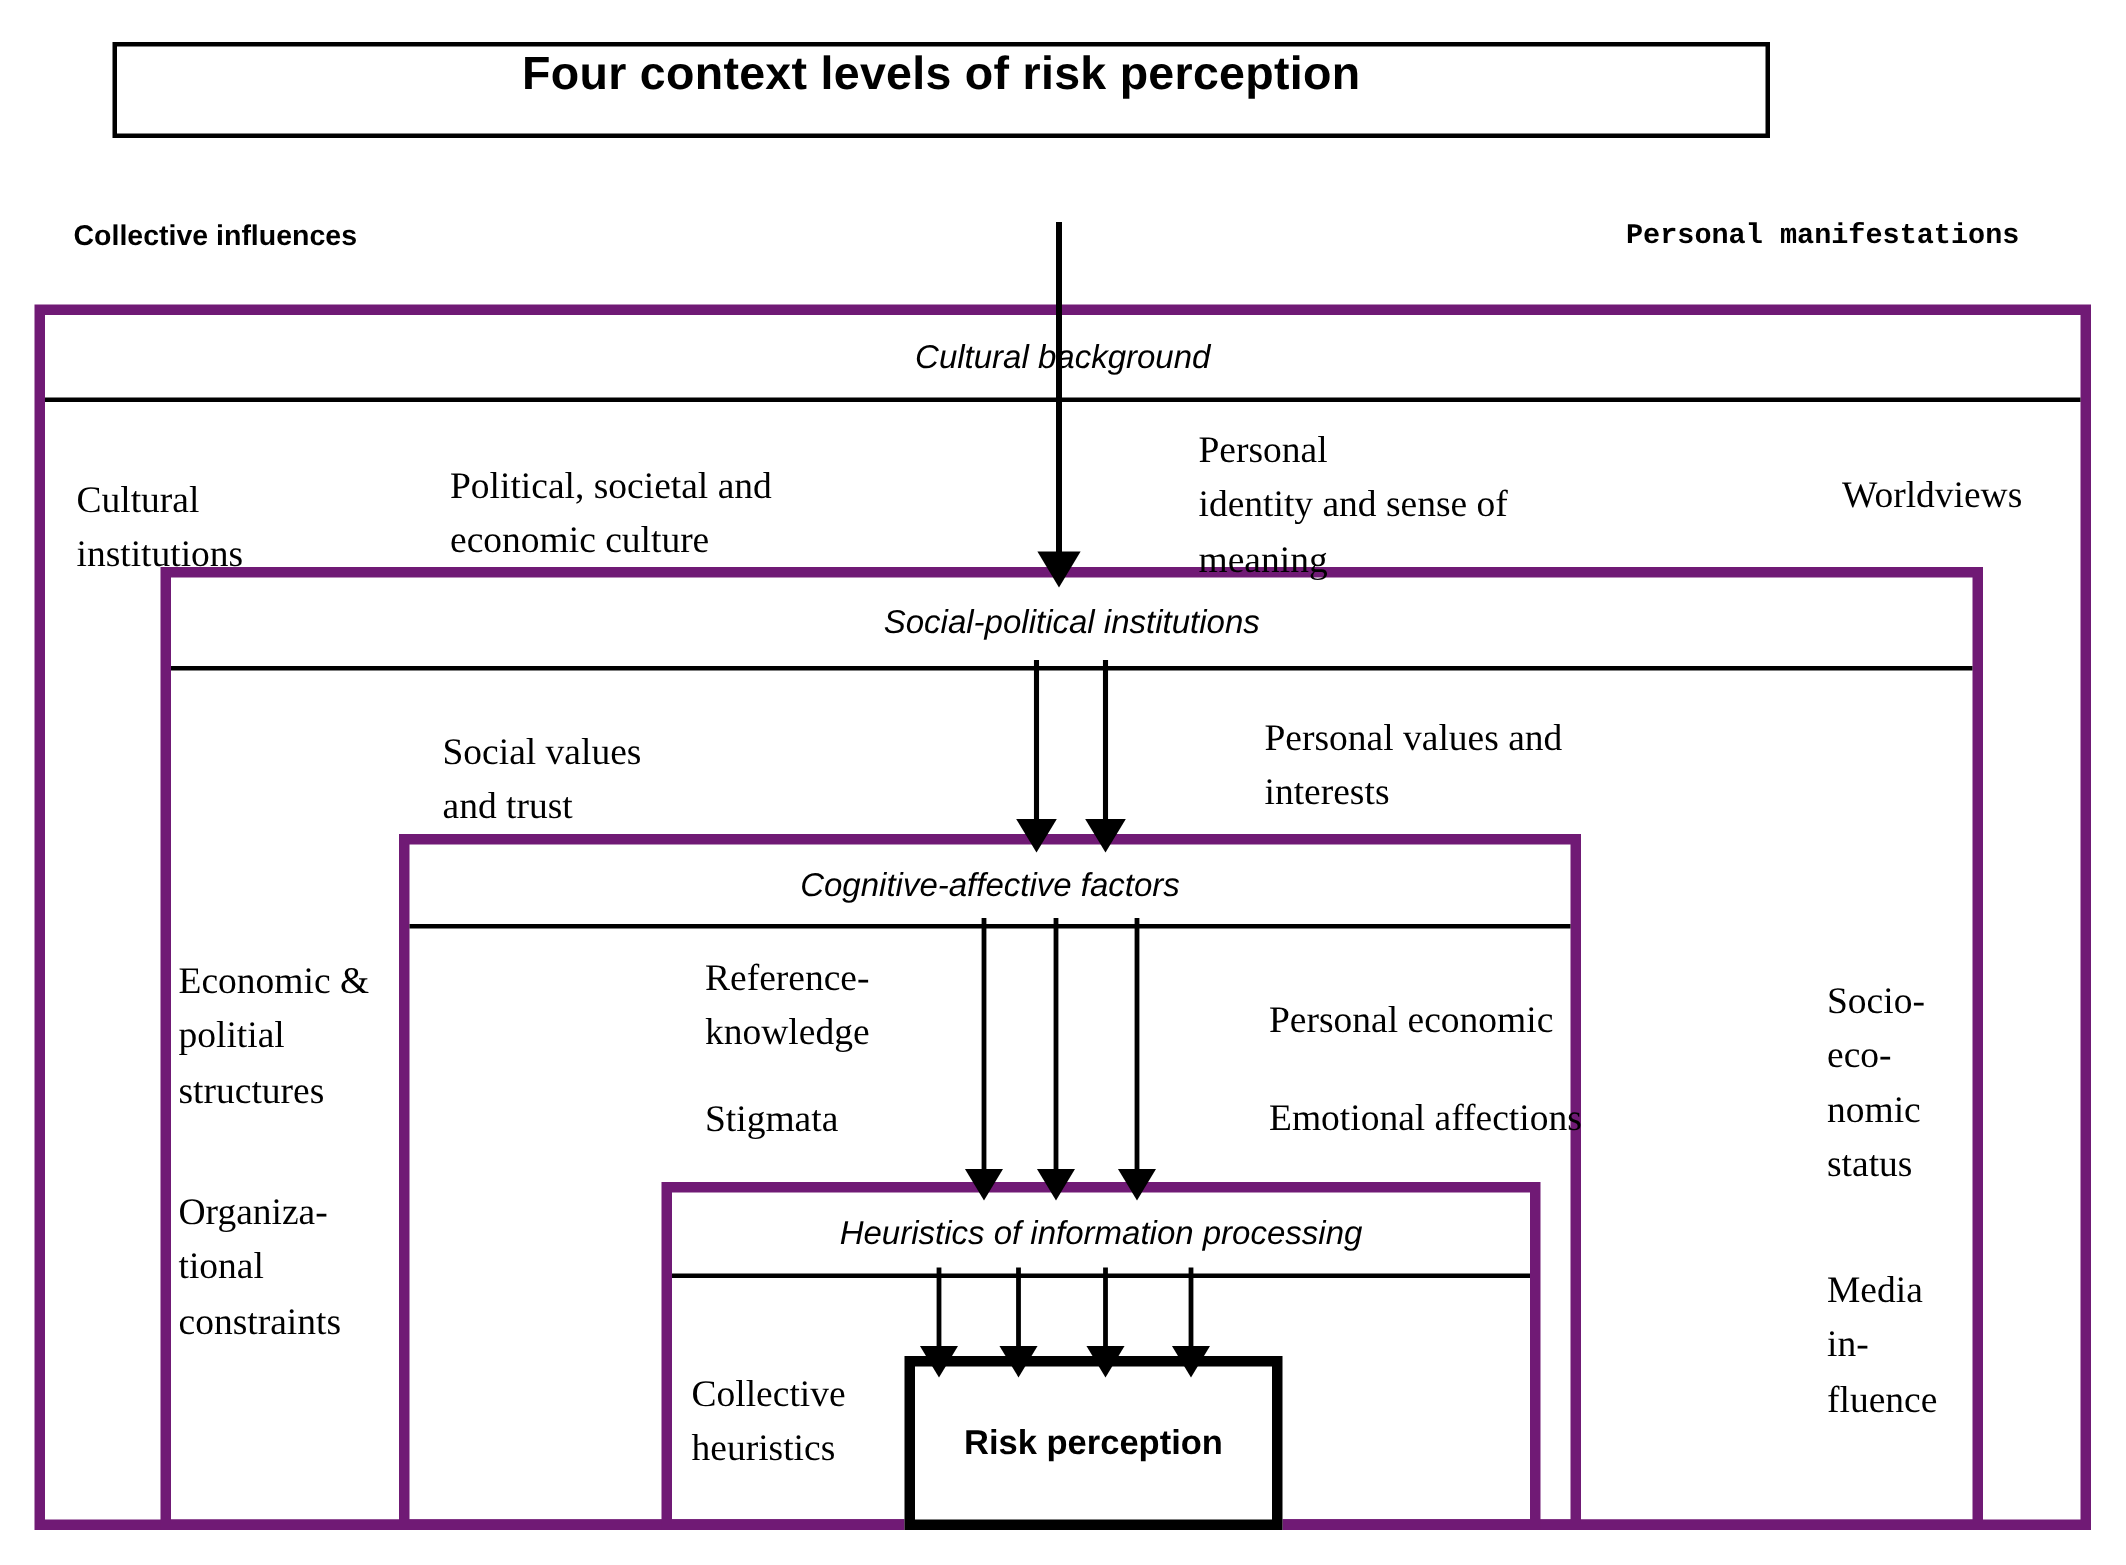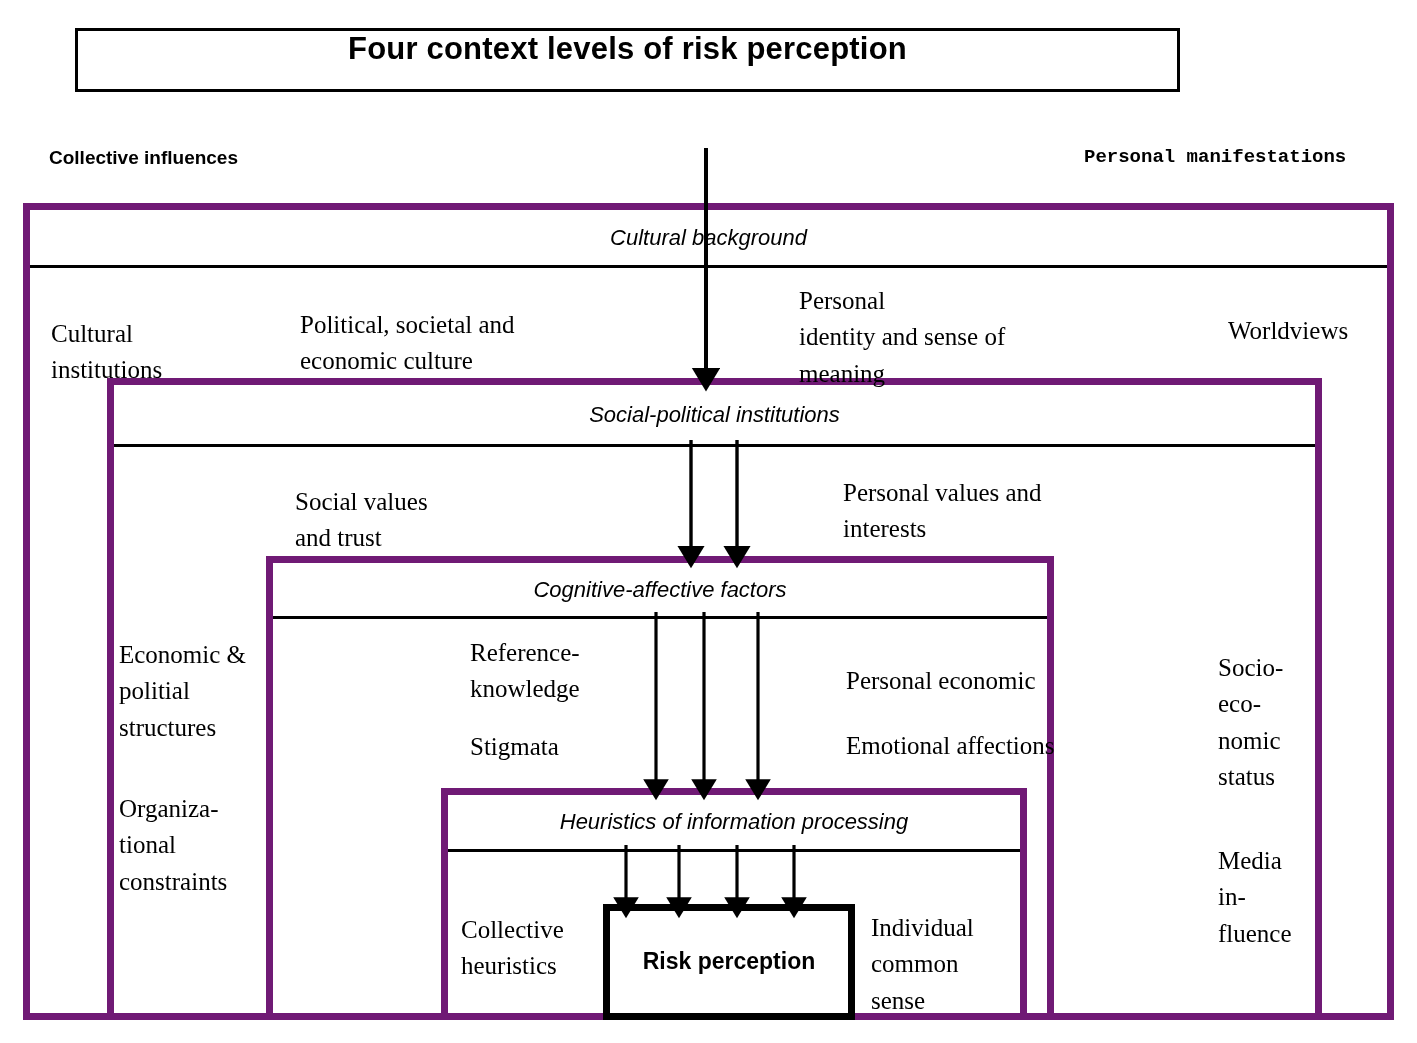--- a/index.html
+++ b/index.html
@@ -134,23 +134,20 @@
 fluence</div>
 
   <div class="lbl" id="l3-reference-knowledge">Reference-
 knowledge</div>
   <div class="lbl" id="l3-stigmata">Stigmata</div>
   <div class="lbl" id="l3-personal-beliefs">Personal economic</div>
   <div class="lbl" id="l3-emotional-affections">Emotional affections</div>
 
   <div class="lbl" id="l4-collective-heuristics">Collective
 heuristics</div>
-  <div class="lbl" id="l4-individual-common">Individual
-common
-sense</div>
 
   <div id="risk-box">
     <span>Risk
 perception</span>
   </div>
 
   <svg id="arrow-layer" viewBox="0 0 1417 1043" xmlns="http://www.w3.org/2000/svg">
     <defs>
       <marker id="ah" markerWidth="10" markerHeight="10" refX="1.2" refY="4" orient="auto" markerUnits="strokeWidth">
         <path d="M0,0 L0,8 L6.6,4 z" fill="#000"></path>

